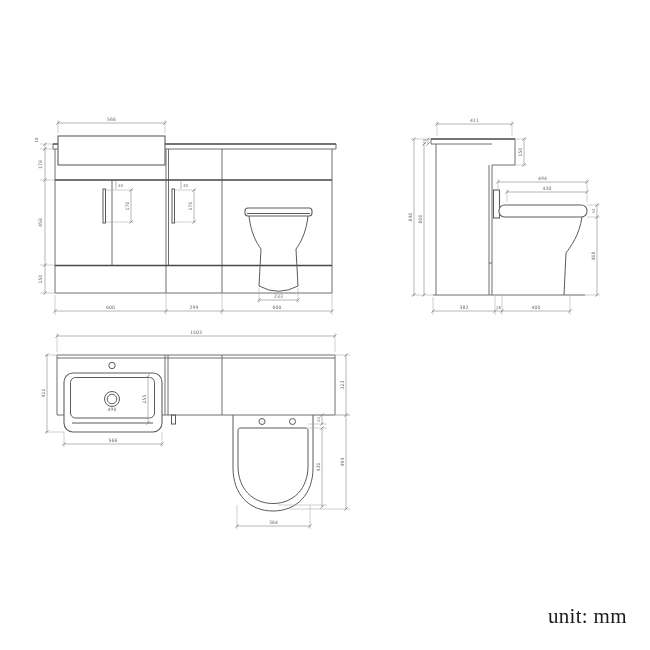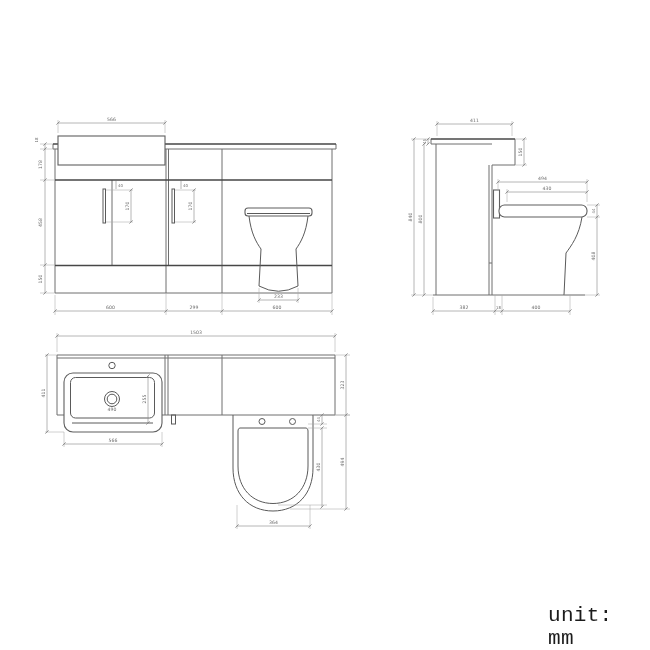--- a/index.html
+++ b/index.html
@@ -8,21 +8,21 @@
   
   .o1{stroke:#6f6f6f;stroke-width:1;fill:none;stroke-linecap:butt;}
   .o2{stroke:#474747;stroke-width:1.6;fill:none;}
   .oF{stroke:#5f5f5f;stroke-width:1.1;fill:#ffffff;}
   .oT{stroke:#5a5a5a;stroke-width:1;fill:none;}
   .ext{stroke:#a9a9a9;stroke-width:0.55;fill:none;}
   .dml{stroke:#8f8f8f;stroke-width:0.65;fill:none;}
   .tk{stroke:#7d7d7d;stroke-width:0.8;fill:none;}
   .dl{font-family:"DejaVu Sans",sans-serif;font-size:4.6px;fill:#6b6b6b;text-anchor:middle;}
   .dls{font-size:3.9px;}
-  .footer-label{position:absolute;left:548px;top:604px;width:100px;font-family:Liberation Mono, monospace;
+  .footer-label{position:absolute;left:548px;top:604px;width:100px;font-family:Liberation Serif, serif;
     font-size:21px;color:#1c1c1c;letter-spacing:0.3px;}
 </style>
 </head>
 <body>
 
 <div class="stage">
 <svg width="650" height="650" viewBox="0 0 650 650">
 
   <g>
 

